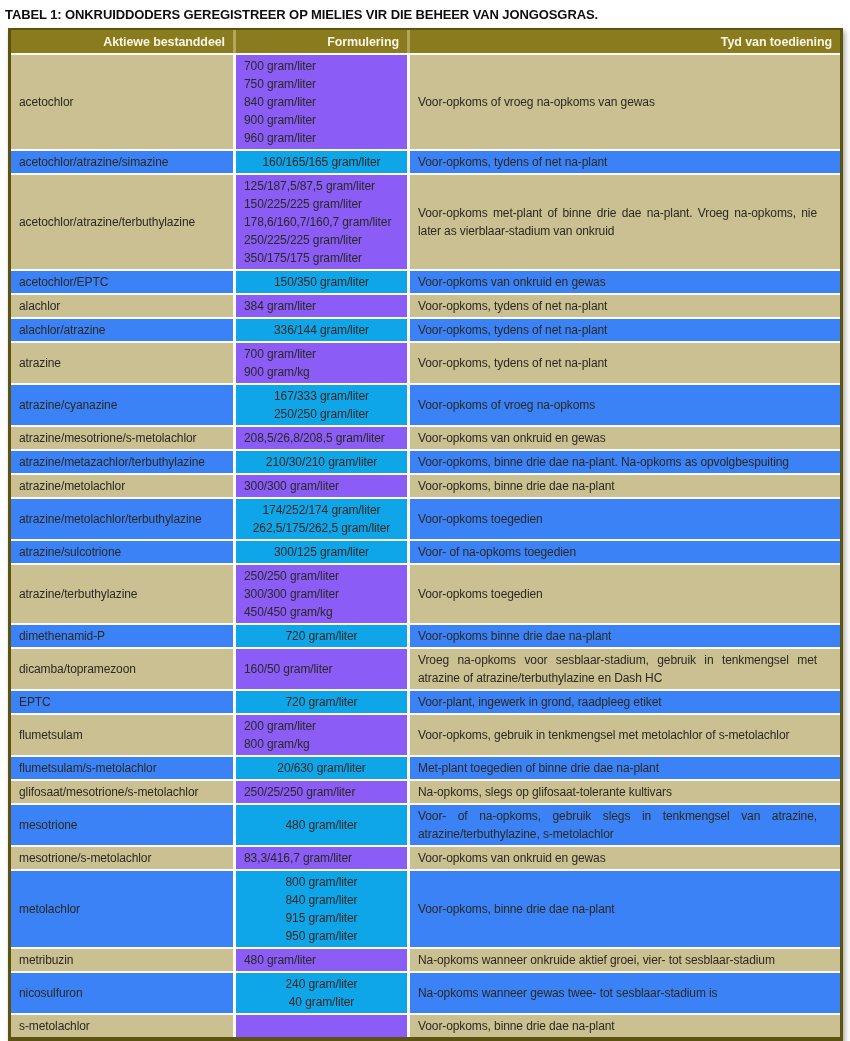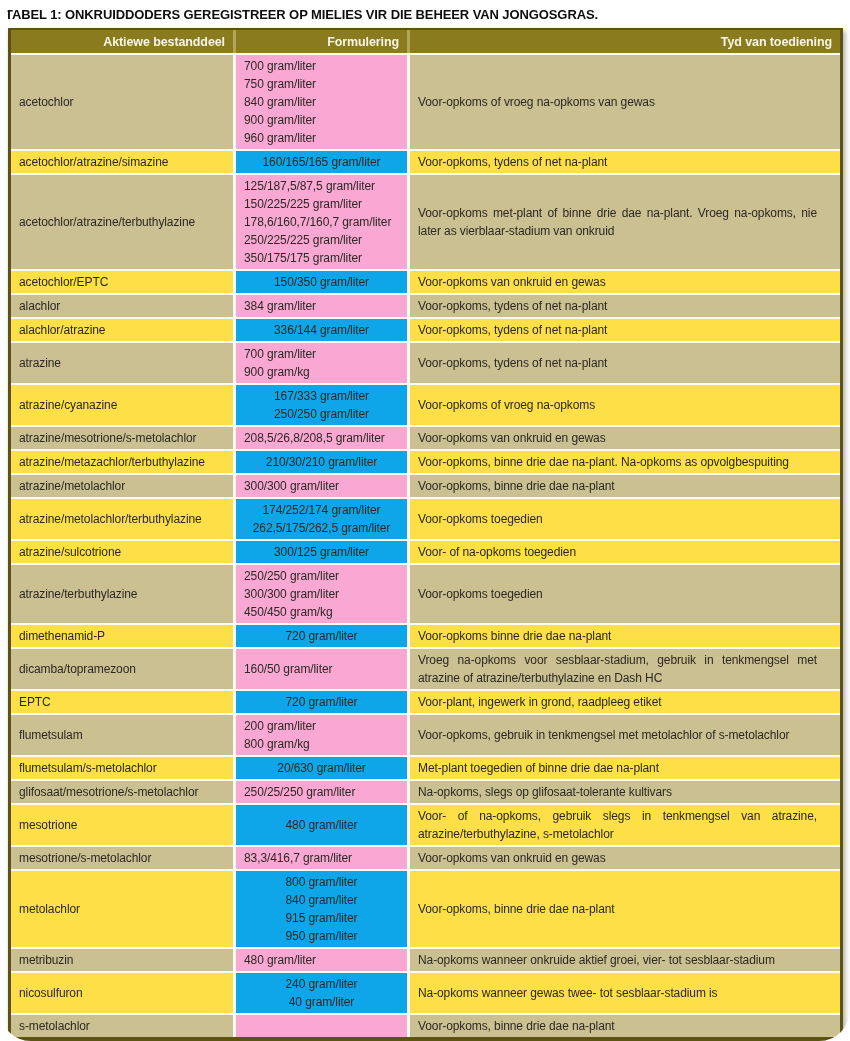--- a/index.html
+++ b/index.html
@@ -7,21 +7,20 @@
     padding: 0;
     background: #ffffff;
     width: 850px;
     font-family: "Liberation Sans", "DejaVu Sans", sans-serif;
   }
   .page {
     position: relative;
     width: 850px;
     height: 1041px;
     overflow: hidden;
-    border-radius: 31px;
   }
   .doc-title {
     font-size: 13px;
     font-weight: bold;
     color: #0e0e0e;
     letter-spacing: -0.1px;
     margin: 7px 0 6px 5px;
   }
   .table-frame {
     margin-left: 8px;
@@ -56,22 +55,22 @@
   tbody td {
     padding: 2px 8px;
     line-height: 18px;
     vertical-align: middle;
     border-top: 2px solid #fcfbf3;
     overflow: hidden;
   }
   tbody td.c2, tbody td.c3 { border-left: 3px solid #fcfbf3; }
   tbody td.c3 { text-align: justify; padding-right: 23px; }
   .row-a .c1, .row-a .c3 { background: #cbc091; }
-  .row-a .c2 { background: #f9a8d4; }
-  .row-b .c1, .row-b .c3 { background: #fde047; }
+  .row-a .c2 { background: #8b5cf6; }
+  .row-b .c1, .row-b .c3 { background: #3b82f6; }
   .row-b .c2 { background: #0ea5e9; text-align: center; }
   .form-line { line-height: 18px; white-space: nowrap; }
 </style>
 </head>
 <body>
 
 <div class="page">
   <div class="doc-title">TABEL 1: ONKRUIDDODERS GEREGISTREER OP MIELIES VIR DIE BEHEER VAN JONGOSGRAS.</div>
 
   <div class="table-frame">

